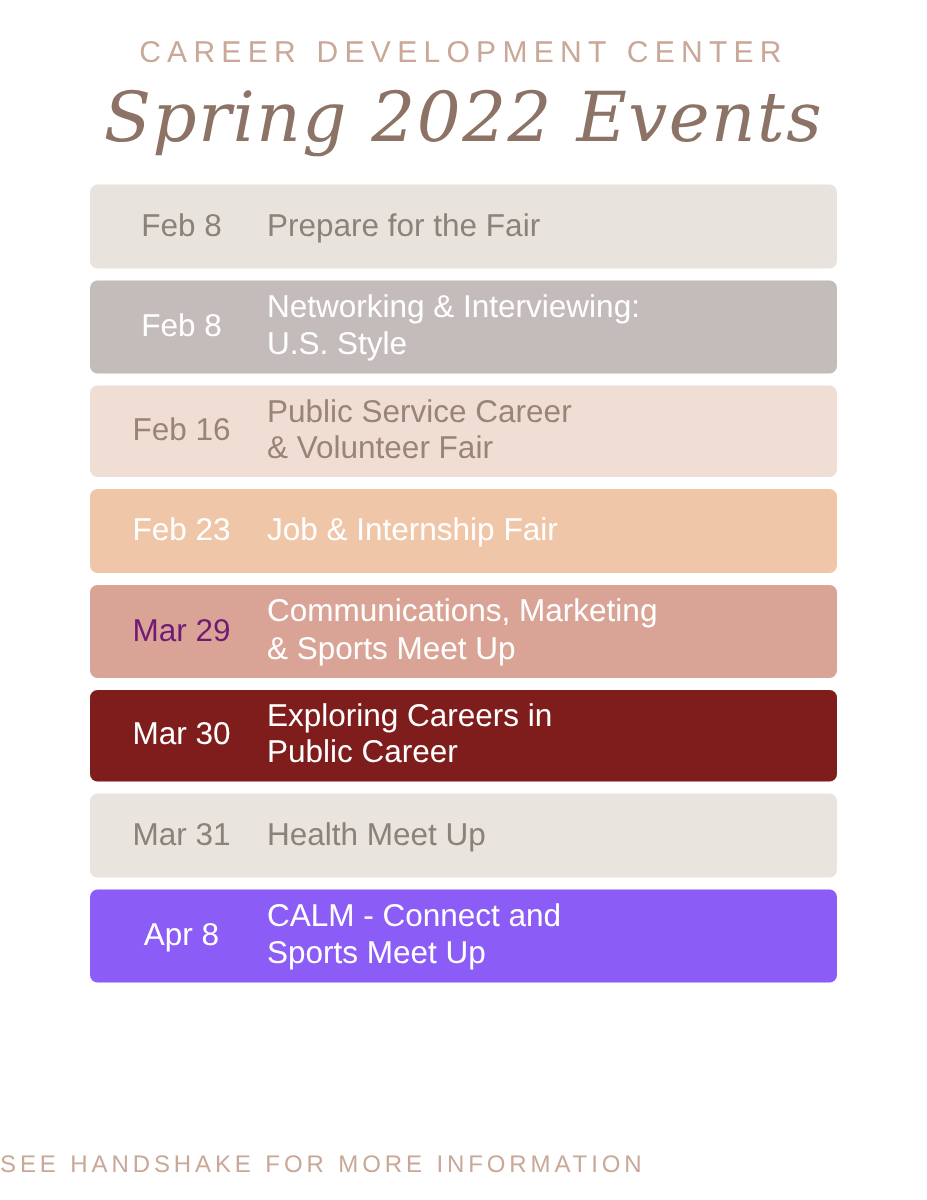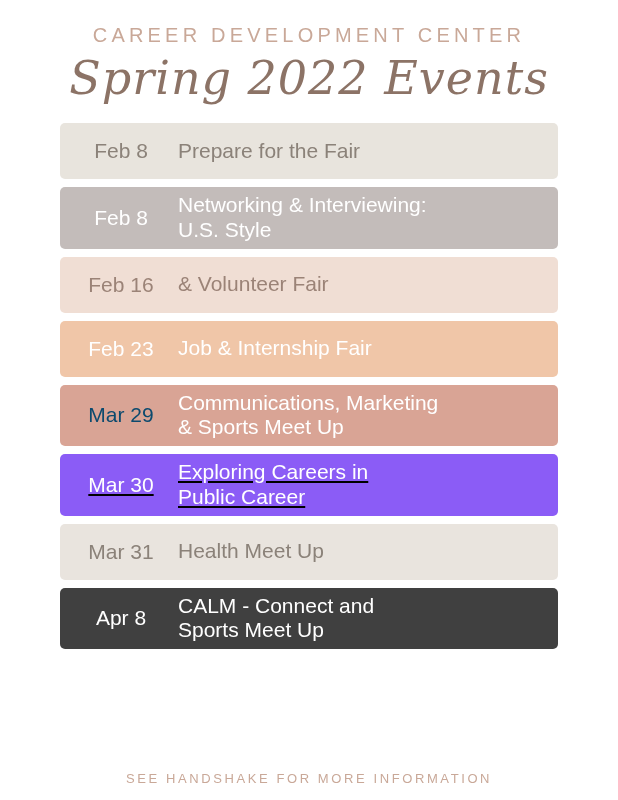--- a/index.html
+++ b/index.html
@@ -73,22 +73,21 @@
     font-weight: 400;
   }
   .event-title .line {
     display: block;
   }
   .footer {
     position: absolute;
     left: 0;
     right: 0;
     bottom: 14px;
-    text-align: center;
-    font-size: 13px;
+    font-size: 16px;
     letter-spacing: 2.6px;
     color: #c9a898;
     white-space: nowrap;
     margin-top: 28px;
   }
 </style>
 </head>
 <body>
 
 <div class="page">
@@ -108,50 +107,51 @@
       <div class="event-row" style="background: rgb(195, 188, 186);">
         <div class="event-date" style="color: rgb(255, 255, 255);">Feb 8</div>
         <div class="event-title" style="color: rgb(255, 255, 255);">
           <span class="line">Networking &amp; Interviewing:</span>
           <span class="line">U.S. Style</span>
         </div>
       </div>
       <div class="event-row" style="background: rgb(240, 222, 212);">
         <div class="event-date" style="color: rgb(155, 131, 119);">Feb 16</div>
         <div class="event-title" style="color: rgb(155, 131, 119);">
+          <span class="line">Public Service Career</span>
           <span class="line">&amp; Volunteer Fair</span>
         </div>
       </div>
       <div class="event-row" style="background: rgb(240, 198, 168);">
         <div class="event-date" style="color: rgb(255, 255, 255);">Feb 23</div>
         <div class="event-title" style="color: rgb(255, 255, 255);">
           <span class="line">Job &amp; Internship Fair</span>
         </div>
       </div>
       <div class="event-row" style="background: rgb(217, 164, 149);">
-        <div class="event-date" style="color: #0c4a6e;">Mar 29</div>
+        <div class="event-date" style="color: #701a75;">Mar 29</div>
         <div class="event-title" style="color: rgb(255, 255, 255);">
           <span class="line">Communications, Marketing</span>
           <span class="line">&amp; Sports Meet Up</span>
         </div>
       </div>
-      <div class="event-row" style="background: #8b5cf6; text-decoration: underline;">
+      <div class="event-row" style="background: #7f1d1d;">
         <div class="event-date" style="color: rgb(255, 255, 255);">Mar 30</div>
         <div class="event-title" style="color: rgb(255, 255, 255);">
           <span class="line">Exploring Careers in</span>
           <span class="line">Public Career</span>
         </div>
       </div>
       <div class="event-row" style="background: rgb(233, 228, 222);">
         <div class="event-date" style="color: rgb(139, 130, 121);">Mar 31</div>
         <div class="event-title" style="color: rgb(139, 130, 121);">
           <span class="line">Health Meet Up</span>
         </div>
       </div>
-      <div class="event-row" style="background: #404040;">
+      <div class="event-row" style="background: #8b5cf6;">
         <div class="event-date" style="color: rgb(255, 255, 255);">Apr 8</div>
         <div class="event-title" style="color: rgb(255, 255, 255);">
           <span class="line">CALM - Connect and</span>
           <span class="line">Sports Meet Up</span>
         </div>
       </div>
     </div>
 
   <div class="footer" style="color: rgb(201, 168, 152);">SEE HANDSHAKE FOR MORE INFORMATION</div>
 

